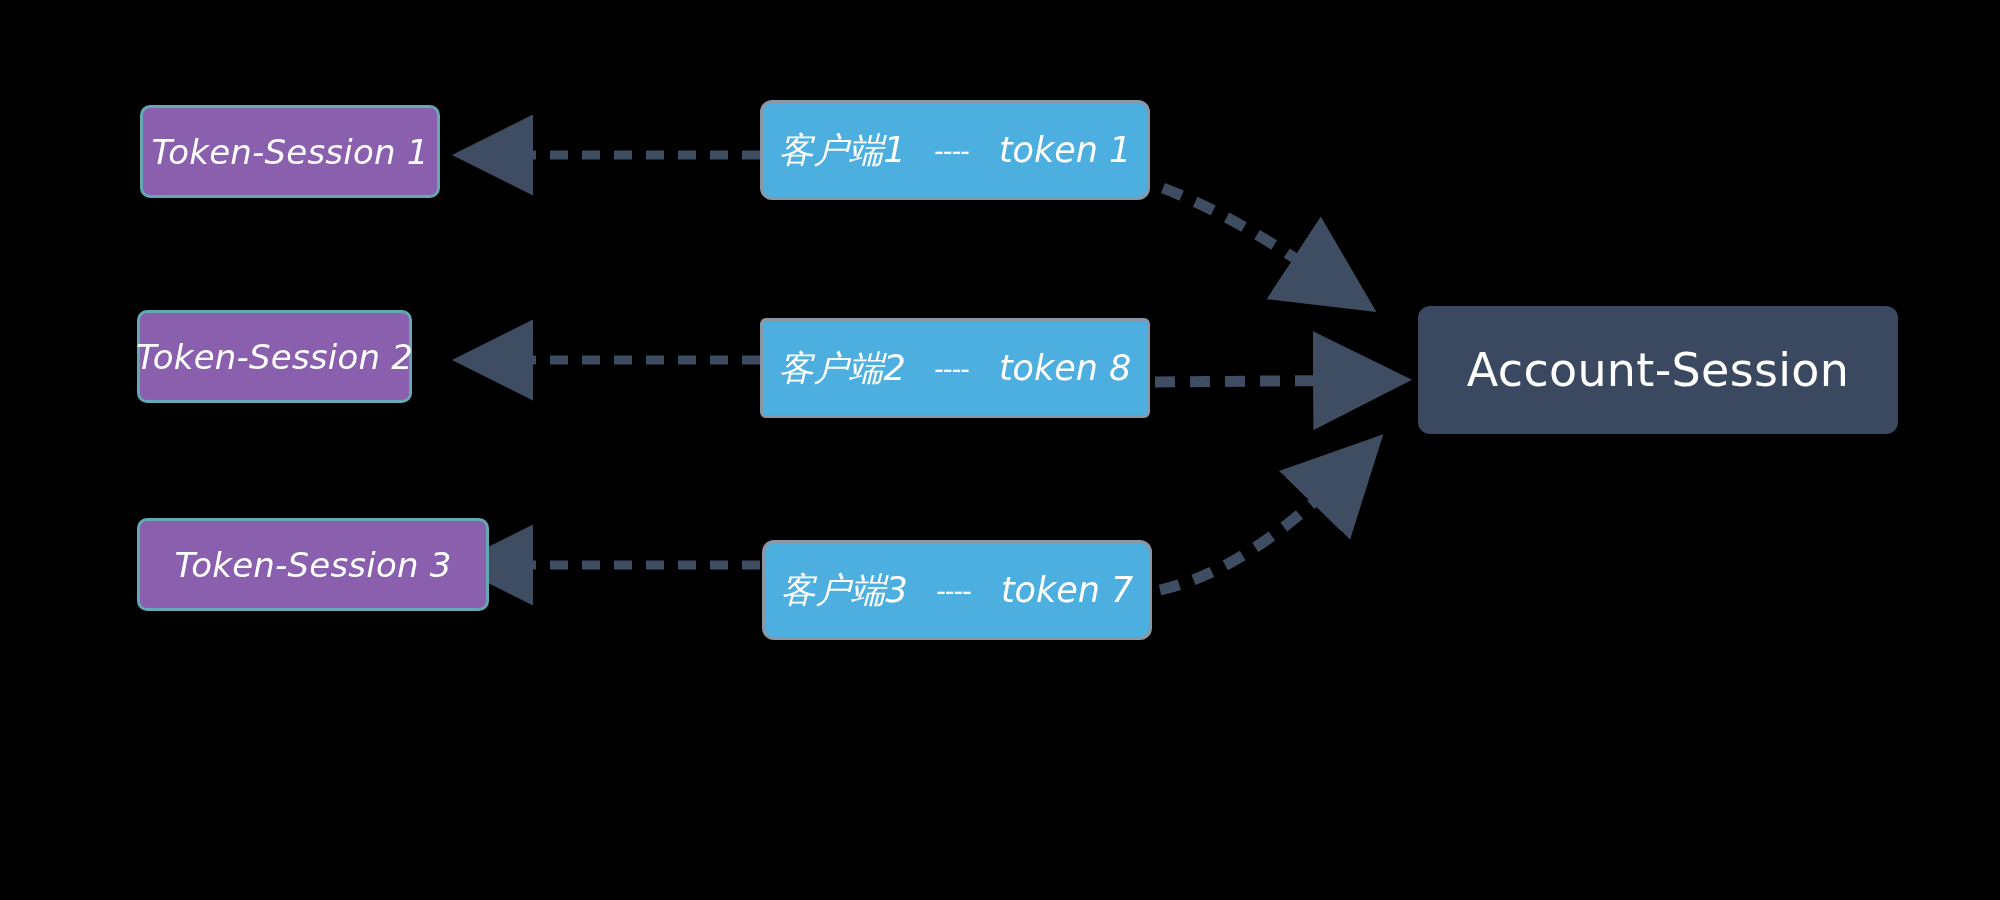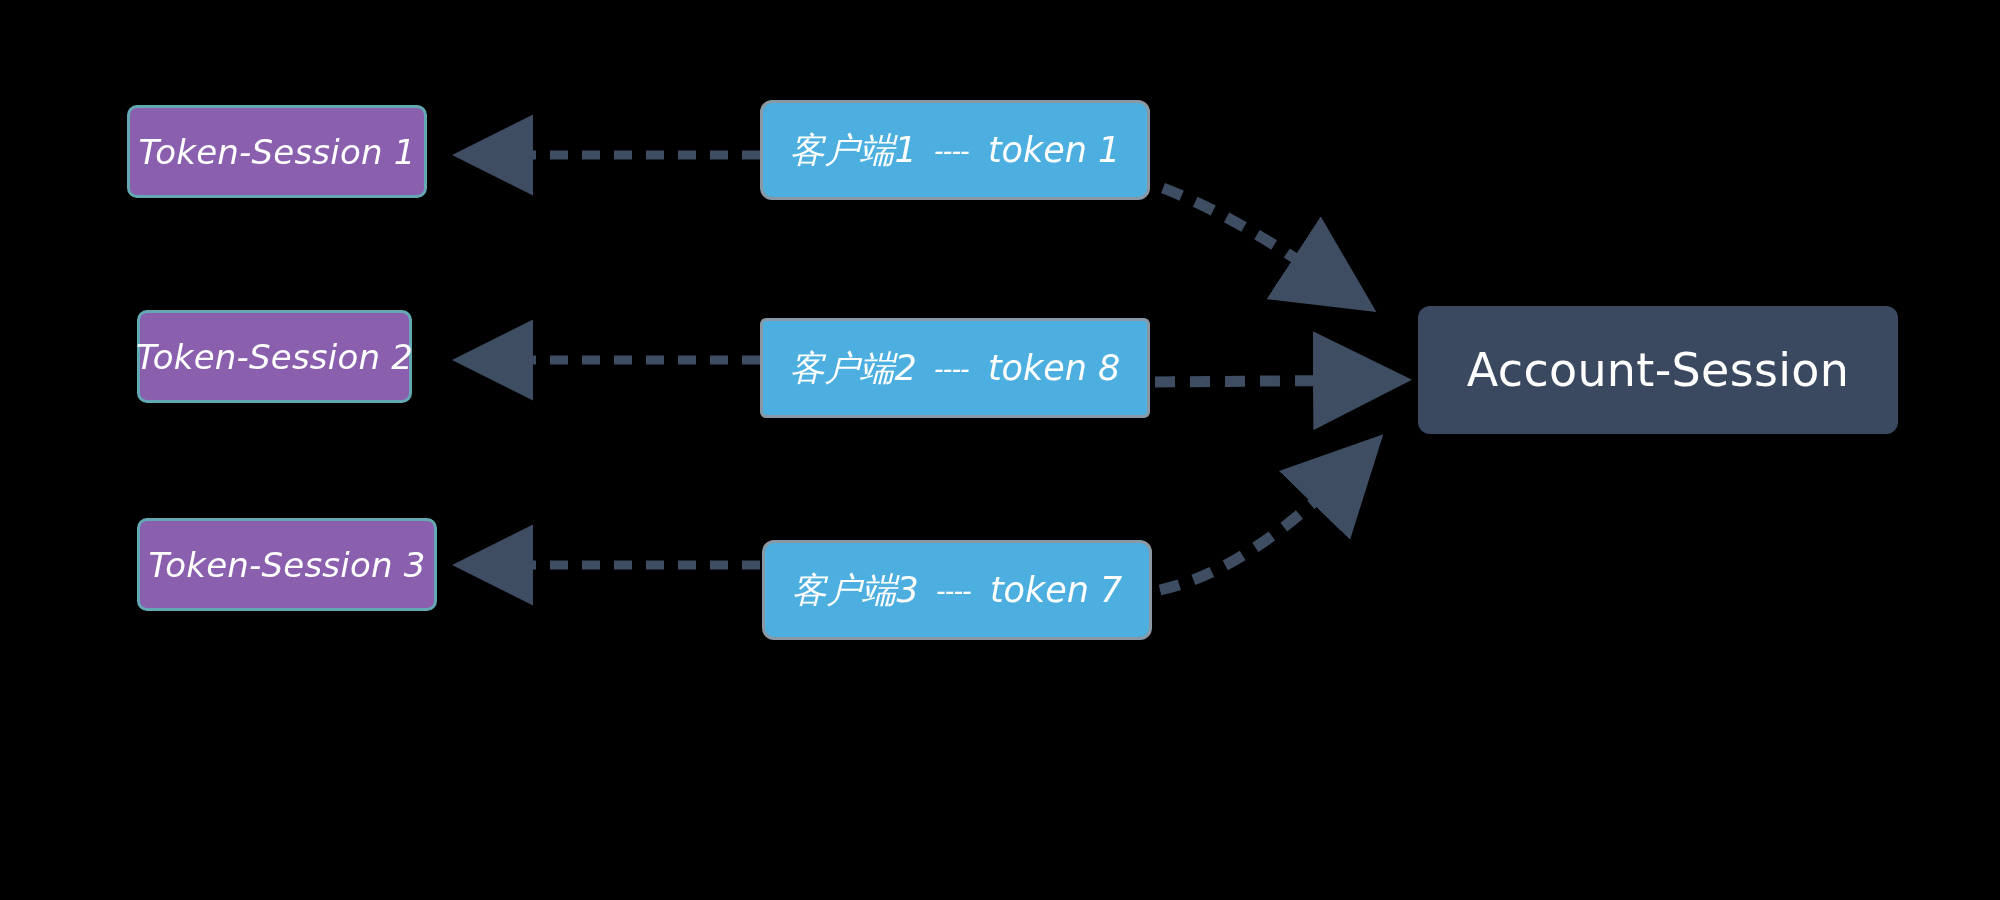--- a/index.html
+++ b/index.html
@@ -53,21 +53,21 @@
     background: #4cafe0;
     border: 3px solid #8a98a5;
     border-radius: 12px;
     font-style: italic;
     font-size: 35px;
     font-weight: 400;
   }
   .node.client .cl-inner {
     display: flex;
     align-items: center;
-    gap: 1px;
+    gap: 12px;
   }
   .node.client .cn {
     font-family: "DejaVu Sans", "Liberation Sans", sans-serif;
   }
   .node.client .dash {
     font-size: 27px;
     padding: 0 10px 0 16px;
     letter-spacing: -1px;
   }
   .node.client .tok {
@@ -117,29 +117,29 @@
 
     <g>
       <line x1="1155" y1="382" x2="1390" y2="380" stroke="#3f4d63" stroke-width="11" stroke-dasharray="20 15" marker-end="url(#arrowR)"></line>
     </g>
 
     <g>
       <path d="M 1160 590 C 1240 572, 1310 510, 1368 450" fill="none" stroke="#3f4d63" stroke-width="11" stroke-dasharray="20 15" marker-end="url(#arrowR)"></path>
     </g>
   </svg>
 
-  <div class="node token" style="left:127px; top:105px; width:300px; height:93px;">
+  <div class="node token" style="left:140px; top:105px; width:300px; height:93px;">
     <span>Token-Session 1</span>
   </div>
 
   <div class="node token" style="left:137px; top:310px; width:275px; height:93px;">
     <span>Token-Session 2</span>
   </div>
 
-  <div class="node token" style="left:137px; top:518px; width:300px; height:93px;">
+  <div class="node token" style="left:137px; top:518px; width:352px; height:93px;">
     <span>Token-Session 3</span>
   </div>
 
   <div class="node client" style="left:760px; top:100px; width:390px; height:100px;">
     <span class="cl-inner">
       <span class="cn">客户端1</span>
       <span class="dash">----</span>
       <span class="tok">token 1</span>
     </span>
   </div>

